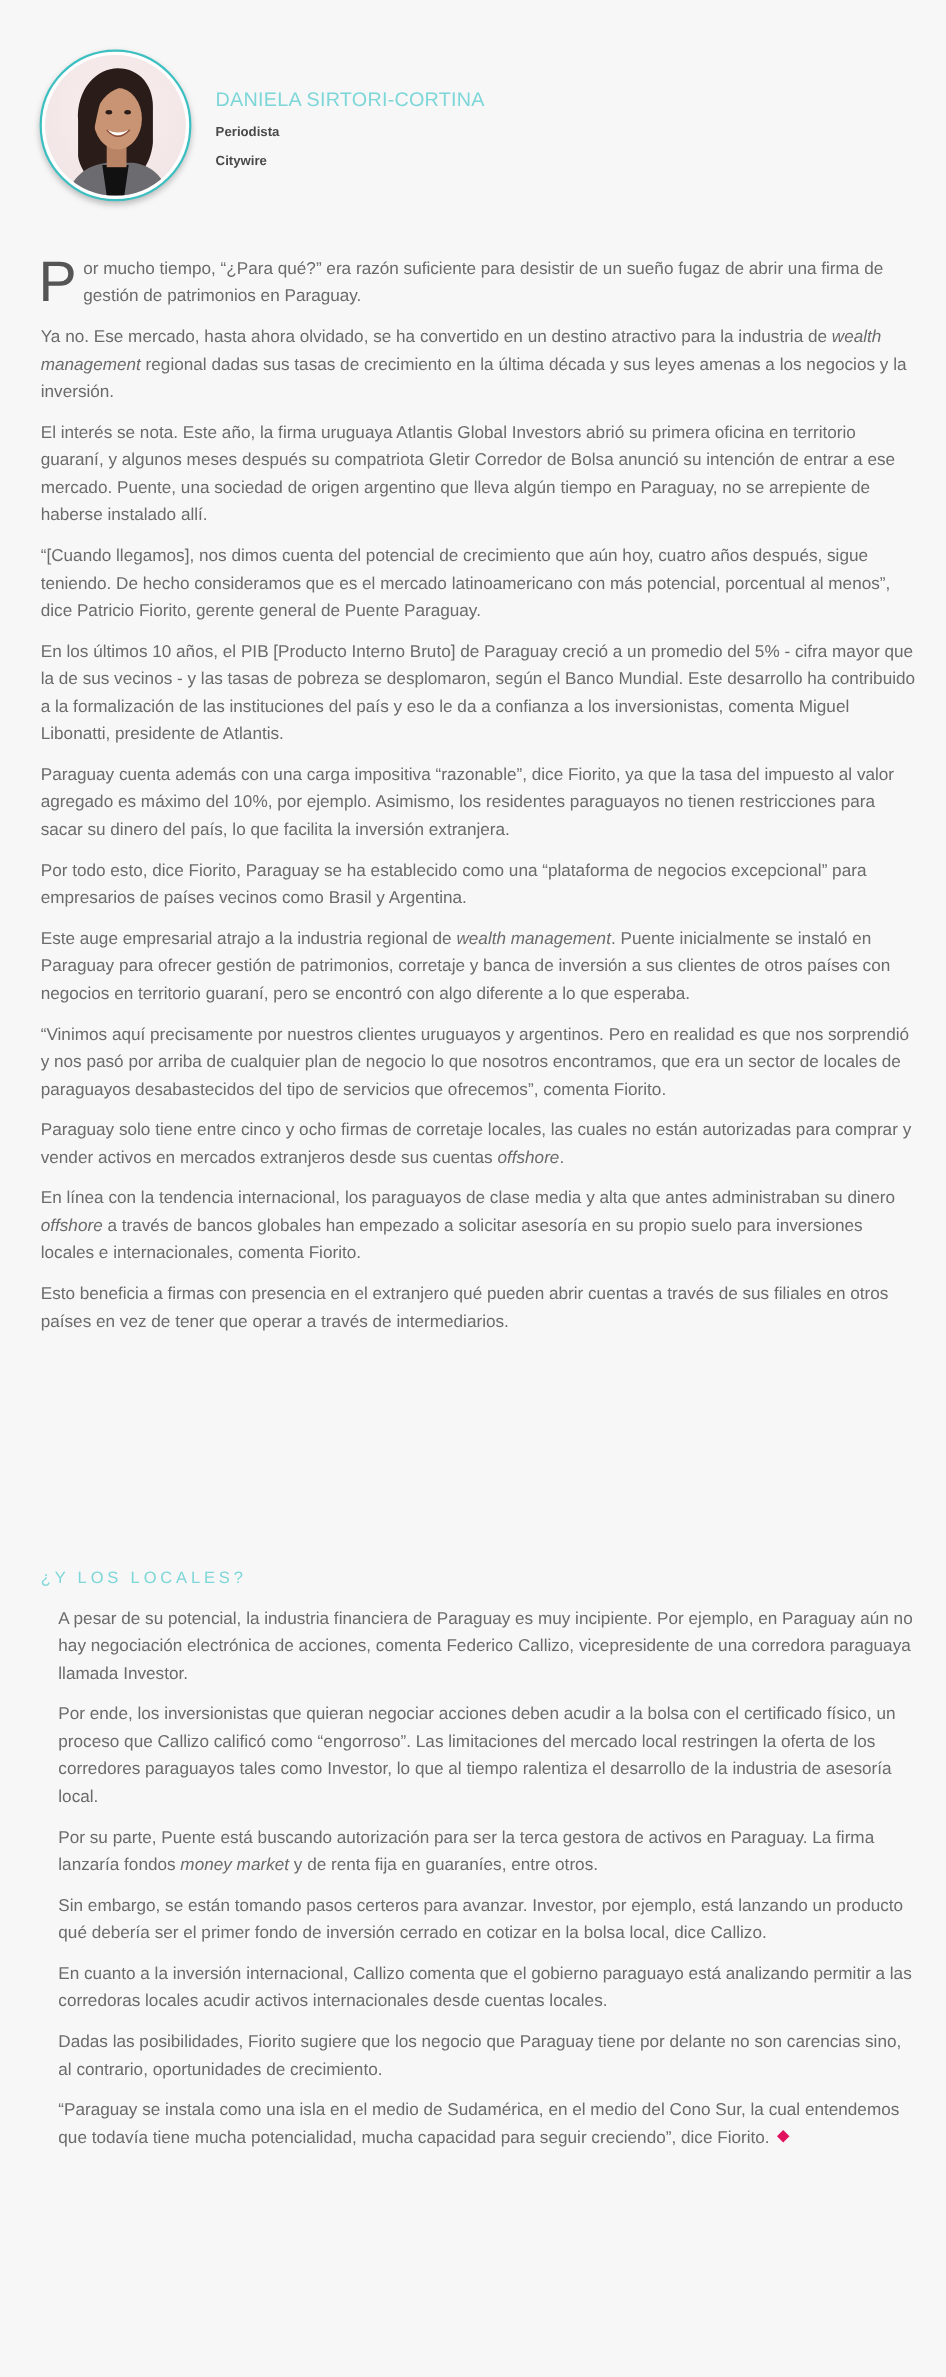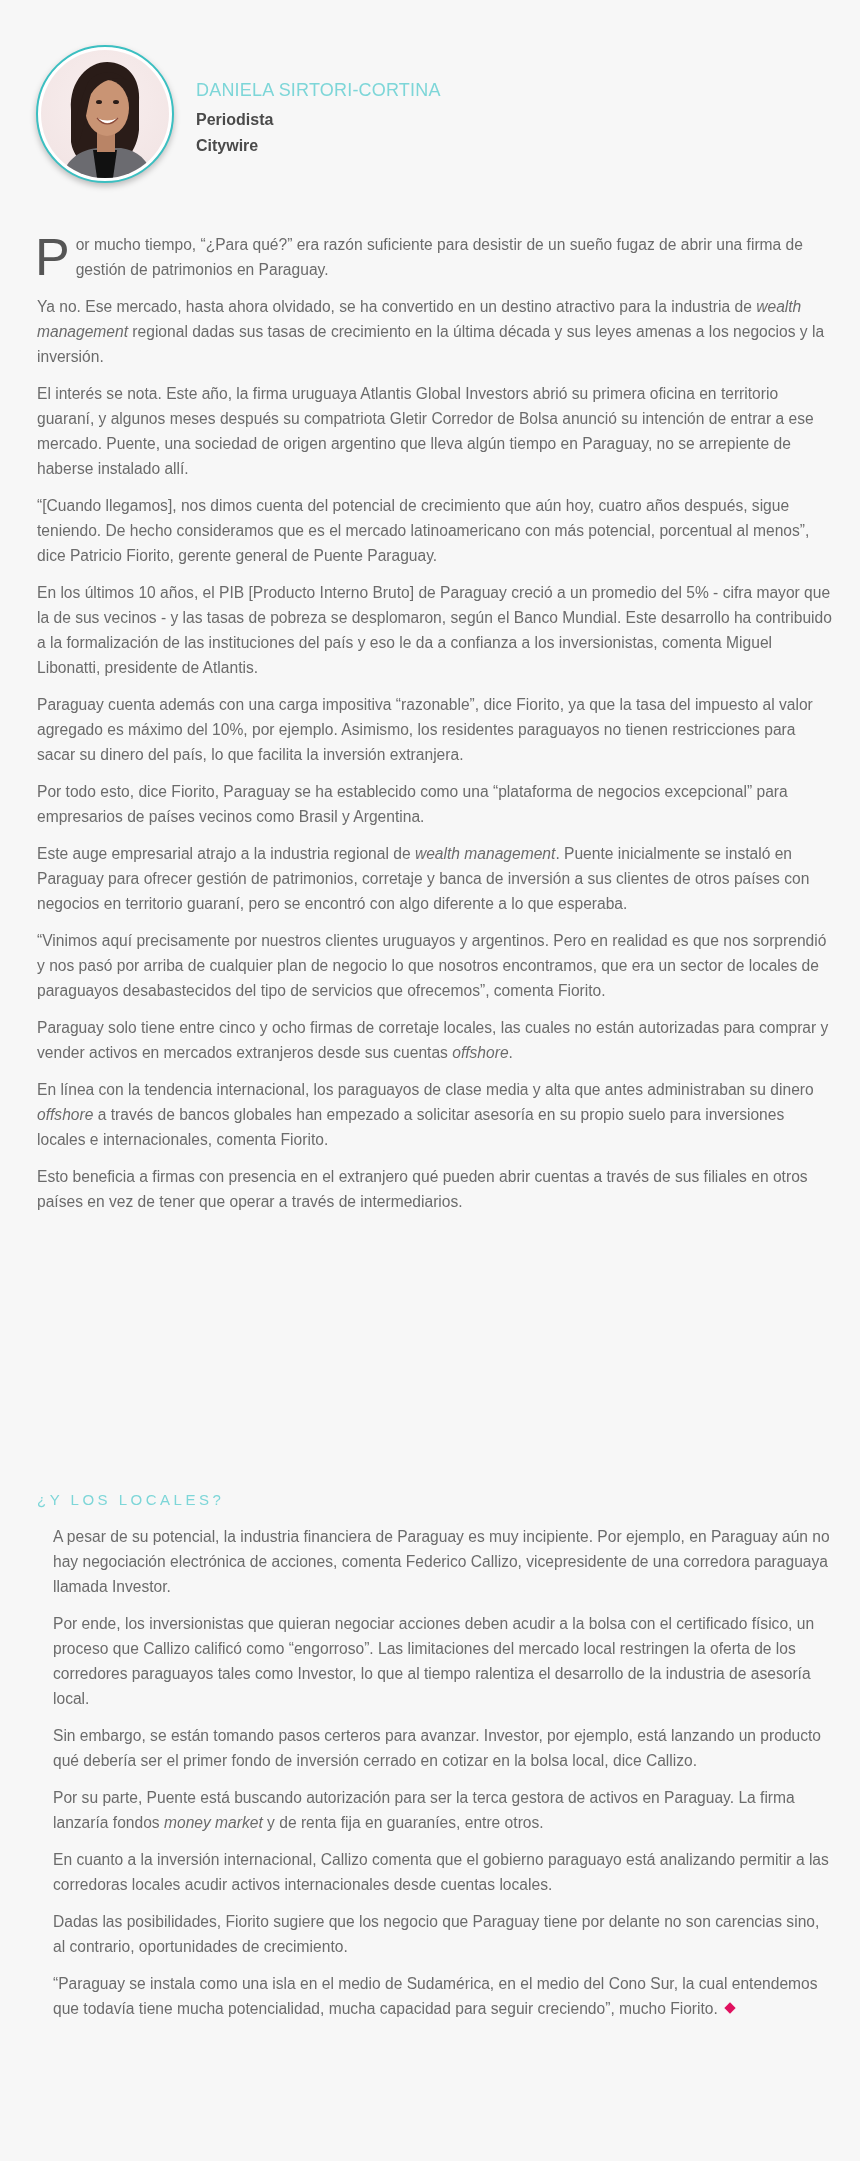--- a/index.html
+++ b/index.html
@@ -31,37 +31,37 @@
       position: relative;
       background: radial-gradient(circle at 50% 40%, #f8eeee 0%, #f3e6e6 70%, #ecdcdc 100%);
     }
     .avatar-photo svg { display: block; }
     .author-info { margin-left: 22px; margin-top: 10px; }
     .author-name {
       color: #7dd6d8; font-size: 18px; letter-spacing: 0.2px;
       margin-bottom: 6px;
     }
     .author-role, .author-org {
-      color: #4a4a4a; font-size: 16px; font-weight: bold; line-height: 26px;
+      color: #4a4a4a; font-size: 12px; font-weight: bold; line-height: 26px;
     }
 
     
     .article {
       position: absolute; left: 37px; top: 232px; width: 795px;
       font-size: 15.6px; line-height: 25px; color: #6b6b6b;
     }
     .article p { margin: 0 0 12px 0; }
     .article em { font-style: italic; }
     .dropcap-par { position: relative; }
     .dropcap {
       float: left; font-size: 52px; line-height: 42px;
       margin: 4px 6px 0 -2px; color: #555; font-weight: normal;
     }
     .section2 {
-      position: absolute; left: 37px; top: 1487px; width: 795px;
+      position: absolute; left: 37px; top: 1422px; width: 795px;
       font-size: 15.6px; line-height: 25px; color: #6b6b6b;
     }
     .section2 p { margin: 0 0 12px 16px; }
     .section-title {
       color: #7dd6d8; font-size: 15px; letter-spacing: 3.5px;
       margin: 0 0 12px 0; font-weight: normal;
     }
     .end-mark {
       display: inline-block; width: 8px; height: 8px; background: #e0115f;
       transform: rotate(45deg); margin-left: 8px; vertical-align: 2px;
@@ -115,20 +115,20 @@
     <p>“Vinimos aquí precisamente por nuestros clientes uruguayos y argentinos. Pero en realidad es que nos sorprendió y nos pasó por arriba de cualquier plan de negocio lo que nosotros encontramos, que era un sector de locales de paraguayos desabastecidos del tipo de servicios que ofrecemos”, comenta Fiorito.</p>
     <p><span>Paraguay solo tiene entre cinco y ocho firmas de corretaje locales, las cuales no están autorizadas para comprar y vender activos en mercados extranjeros desde sus cuentas </span><em>offshore</em><span>.</span></p>
     <p><span>En línea con la tendencia internacional, los paraguayos de clase media y alta que antes administraban su dinero </span><em>offshore</em><span> a través de bancos globales han empezado a solicitar asesoría en su propio suelo para inversiones locales e  internacionales, comenta Fiorito.</span></p>
     <p>Esto beneficia a firmas con presencia en el extranjero qué pueden abrir cuentas a través de sus filiales en otros países en vez de tener que operar a través de intermediarios.</p>
   </div>
 
   <div class="section2">
     <h2 class="section-title">¿Y LOS LOCALES?</h2>
     <p>A pesar de su potencial, la industria financiera de Paraguay es muy incipiente. Por ejemplo, en Paraguay aún no hay negociación electrónica de acciones, comenta Federico Callizo, vicepresidente de una corredora paraguaya llamada Investor.</p>
     <p>Por ende, los inversionistas que quieran negociar acciones deben acudir a la bolsa con el certificado físico, un proceso que Callizo calificó como “engorroso”. Las limitaciones del mercado local restringen la oferta de los corredores paraguayos tales como Investor, lo que al tiempo ralentiza el desarrollo de la industria de asesoría local.</p>
+    <p><span>Por su parte, Puente está buscando autorización para ser la terca gestora de activos en Paraguay. La firma lanzaría fondos </span><em>money market</em><span> y de renta fija en guaraníes, entre otros.</span></p>
     <p>Sin embargo, se están tomando pasos certeros para avanzar. Investor, por ejemplo, está lanzando un producto qué debería ser el primer fondo de inversión cerrado en cotizar en la bolsa local, dice Callizo.</p>
-    <p><span>Por su parte, Puente está buscando autorización para ser la terca gestora de activos en Paraguay. La firma lanzaría fondos </span><em>money market</em><span> y de renta fija en guaraníes, entre otros.</span></p>
     <p>En cuanto a la inversión internacional, Callizo comenta que el gobierno paraguayo está analizando permitir a las corredoras locales acudir activos internacionales desde cuentas locales.</p>
     <p>Dadas las posibilidades, Fiorito sugiere que los negocio que Paraguay tiene por delante no son carencias sino, al contrario, oportunidades de crecimiento.</p>
-    <p><span>“Paraguay se instala como una isla en el medio de Sudamérica, en el medio del Cono Sur, la cual entendemos que todavía tiene mucha potencialidad, mucha capacidad para seguir creciendo”, mucho Fiorito.</span><span class="end-mark"></span></p>
+    <p><span>“Paraguay se instala como una isla en el medio de Sudamérica, en el medio del Cono Sur, la cual entendemos que todavía tiene mucha potencialidad, mucha capacidad para seguir creciendo”, dice Fiorito.</span><span class="end-mark"></span></p>
   </div>
 
 </div>
 
 </body></html>

